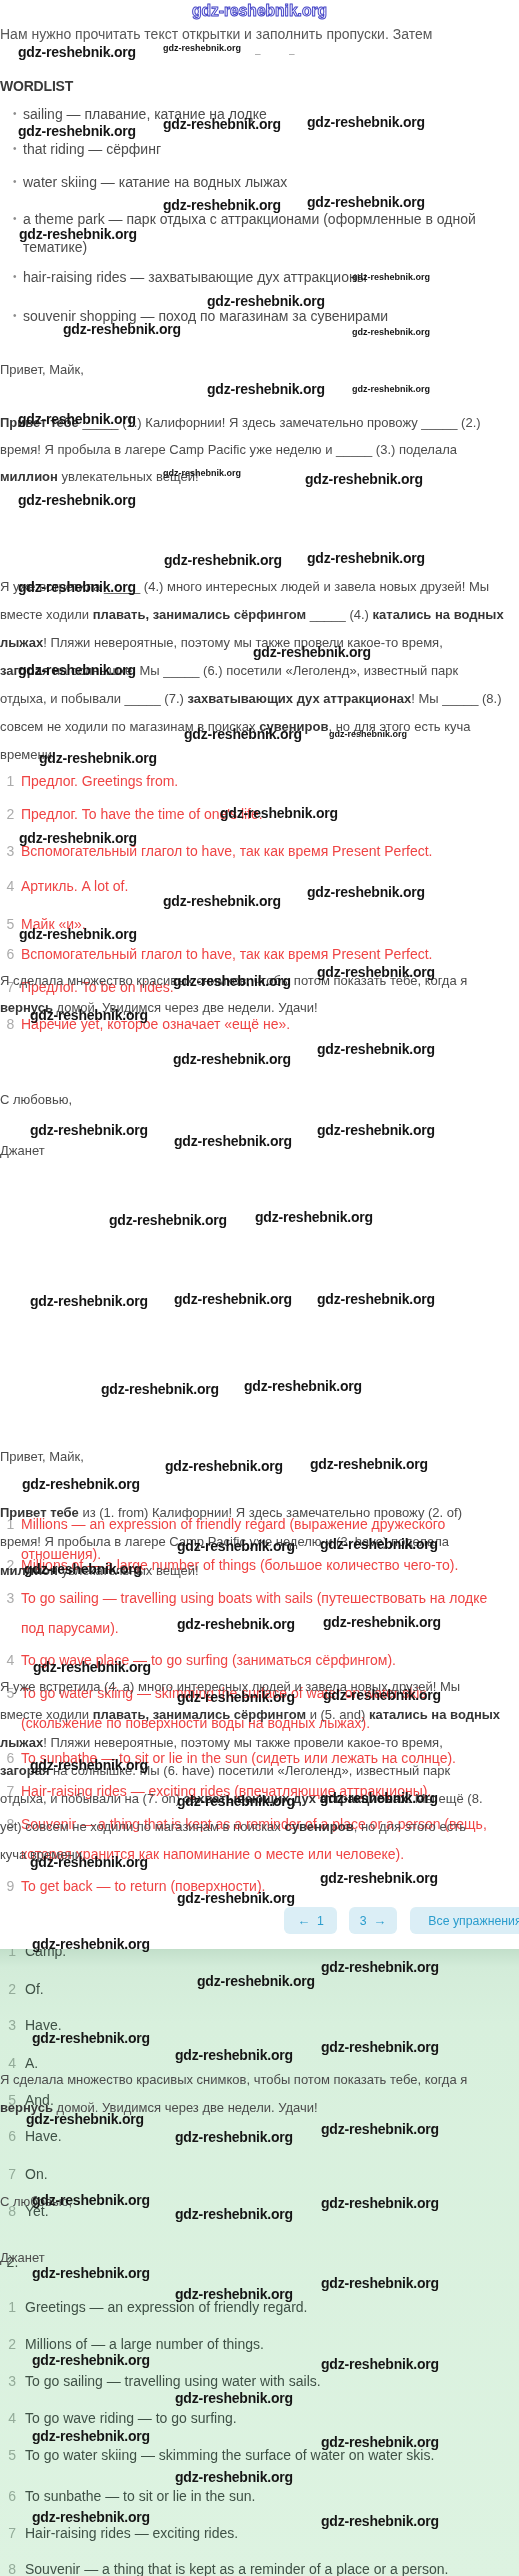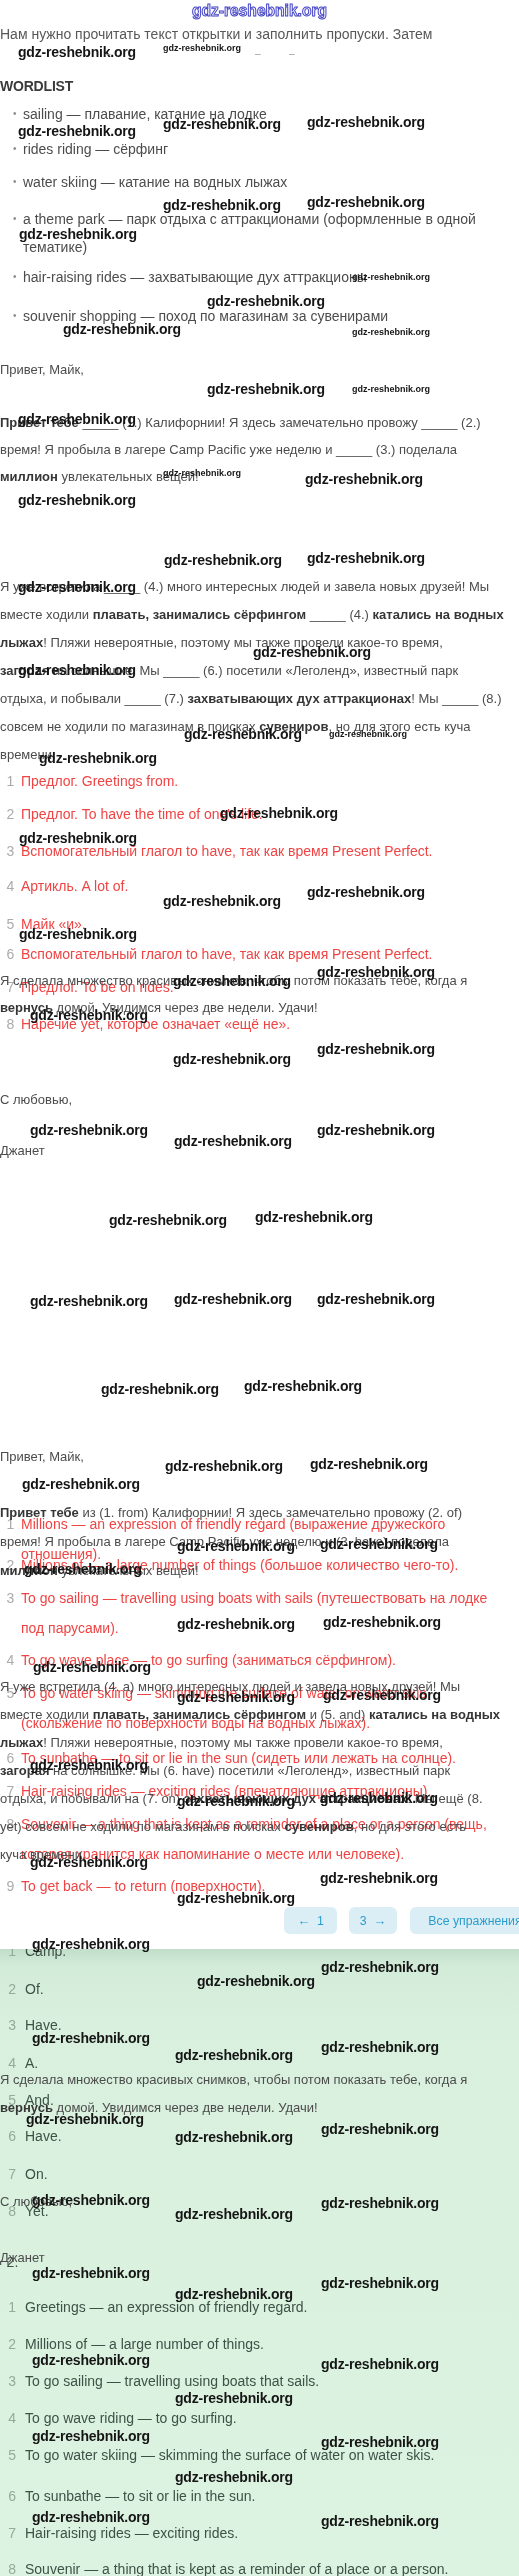--- a/index.html
+++ b/index.html
@@ -56,21 +56,21 @@
 
   <div class="abs wl-title z" style="top:62px;">WORDLIST</div>
 
   <div id="wordlist-rows">
       <div class="wl-row" style="top: 100px;">
         <span class="dot">•</span>
         <span class="t">sailing — плавание, катание на лодке</span>
       </div>
       <div class="wl-row" style="top: 135px;">
         <span class="dot">•</span>
-        <span class="t">rides riding — сёрфинг</span>
+        <span class="t">that riding — сёрфинг</span>
       </div>
       <div class="wl-row" style="top: 168px;">
         <span class="dot">•</span>
         <span class="t">water skiing — катание на водных лыжах</span>
       </div>
       <div class="wl-row" style="top: 205px;">
         <span class="dot">•</span>
         <span class="t">a theme park — парк отдыха с аттракционами (оформленные в одной
 тематике)</span>
       </div>
@@ -246,21 +246,21 @@
         <div class="ans-row" style="top: 350px;">
           <span class="n">1</span>
           <span class="t">Greetings — an expression of friendly regard.</span>
         </div>
         <div class="ans-row" style="top: 387px;">
           <span class="n">2</span>
           <span class="t">Millions of — a large number of things.</span>
         </div>
         <div class="ans-row" style="top: 424px;">
           <span class="n">3</span>
-          <span class="t">To go sailing — travelling using boats that sails.</span>
+          <span class="t">To go sailing — travelling using water with sails.</span>
         </div>
         <div class="ans-row" style="top: 461px;">
           <span class="n">4</span>
           <span class="t">To go wave riding — to go surfing.</span>
         </div>
         <div class="ans-row" style="top: 498px;">
           <span class="n">5</span>
           <span class="t">To go water skiing — skimming the surface of water on water skis.</span>
         </div>
         <div class="ans-row" style="top: 539px;">

